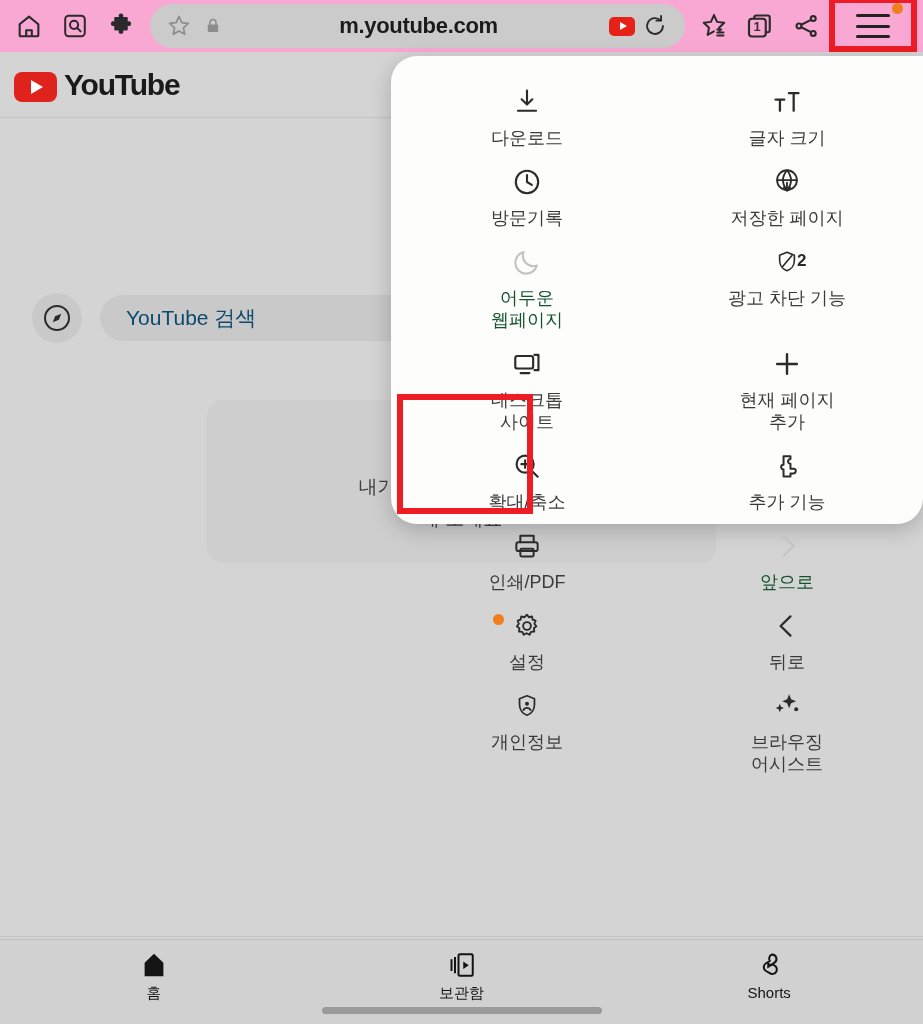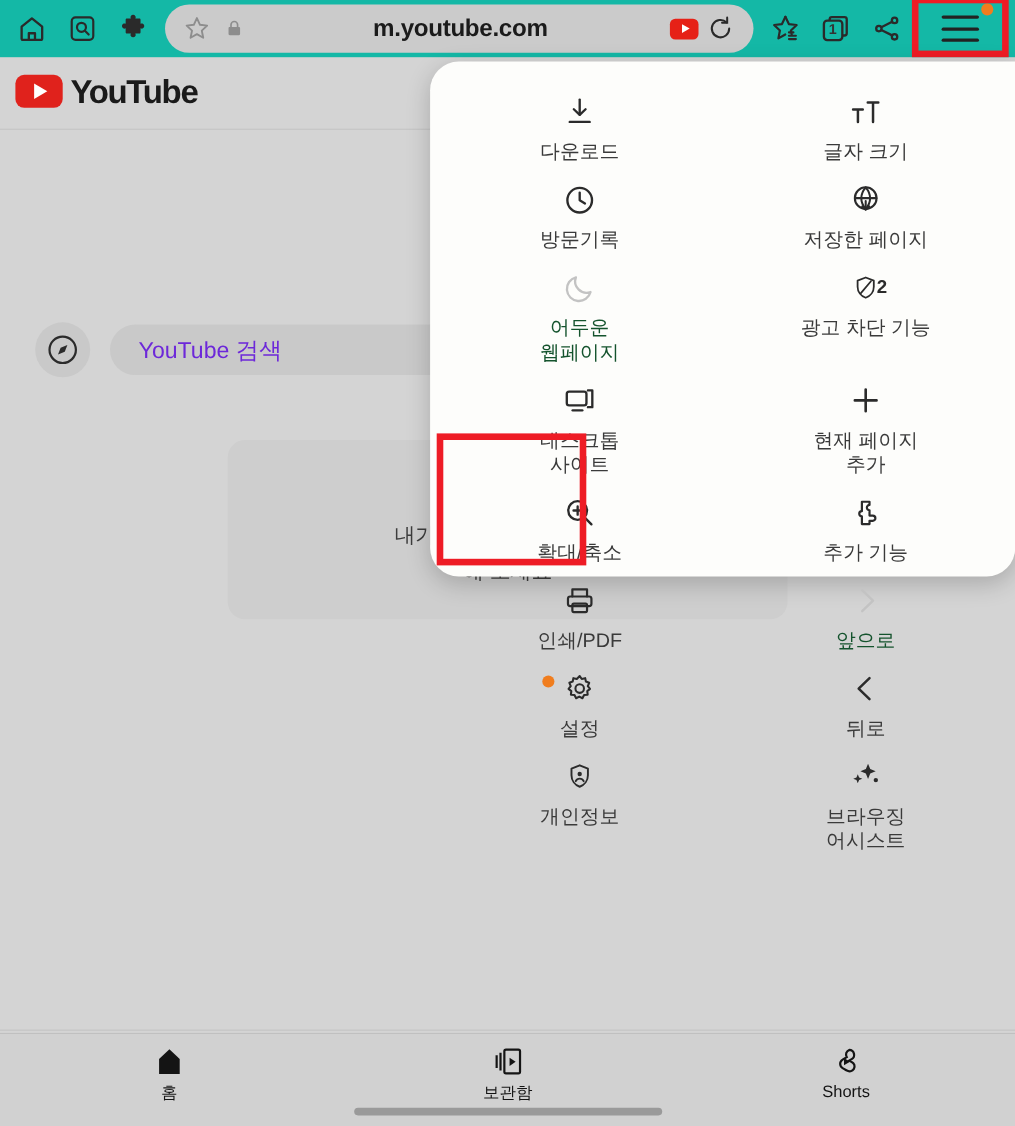--- a/index.html
+++ b/index.html
@@ -7,21 +7,21 @@
     width: 923px; height: 1024px;
     font-family: "Liberation Sans", "DejaVu Sans", sans-serif;
     background: #d4d4d4;
     overflow: hidden;
   }
   #screen { position: relative; width: 923px; height: 1024px; background: #d4d4d4; }
 
   
   .browser-bar {
     position: absolute; top: 0; left: 0; width: 923px; height: 52px;
-    background: #14b8a6;
+    background: #f9a8d4;
     display: flex; align-items: center;
     padding: 0 6px;
   }
   .chrome-icon {
     width: 46px; height: 46px;
     display: flex; align-items: center; justify-content: center;
     flex: none;
   }
   .chrome-icon svg { display: block; }
 
@@ -75,21 +75,21 @@
     background: #f07d1e;
   }
   .ham-dot { right: 14px; top: 3px; }
 
   
   .yt-header {
     position: absolute; top: 52px; left: 0; width: 923px; height: 66px;
     display: flex; align-items: center; padding-left: 14px;
     border-bottom: 1px solid #c4c4c4;
   }
-  .yt-logo { display: flex; align-items: flex-start; gap: 7px; }
+  .yt-logo { display: flex; align-items: flex-end; gap: 7px; }
   .yt-logo-mark {
     width: 43px; height: 30px; background: #e0221c; border-radius: 8px;
     display: flex; align-items: center; justify-content: center;
   }
   .yt-logo-mark .tri {
     width: 0; height: 0; border-left: 12px solid #fff;
     border-top: 7px solid transparent; border-bottom: 7px solid transparent;
     margin-left: 3px;
   }
   .yt-logo-text {
@@ -102,21 +102,21 @@
   }
   .compass-btn {
     width: 50px; height: 50px; border-radius: 50%; background: #c9c9c9;
     display: flex; align-items: center; justify-content: center; flex: none;
   }
   .search-pill {
     flex: 1 1 auto; height: 46px; background: #c9c9c9; border-radius: 23px;
     display: flex; align-items: center; padding-left: 26px;
     margin-right: 32px;
   }
-  .search-pill .ph { font-size: 21px; color: #6d28d9; }
+  .search-pill .ph { font-size: 21px; color: #0c4a6e; }
 
   .promo-card {
     position: absolute; left: 207px; top: 400px; width: 509px; height: 163px;
     background: #cecece; border-radius: 16px;
     display: flex; flex-direction: column; align-items: center;
     padding-top: 22px;
   }
   .promo-title { font-size: 28px; font-weight: 700; color: #141414; }
   .promo-sub1 { font-size: 19px; color: #3d3d3d; margin-top: 14px; }
   .promo-sub2 { font-size: 19px; color: #3d3d3d; margin-top: 6px; }

